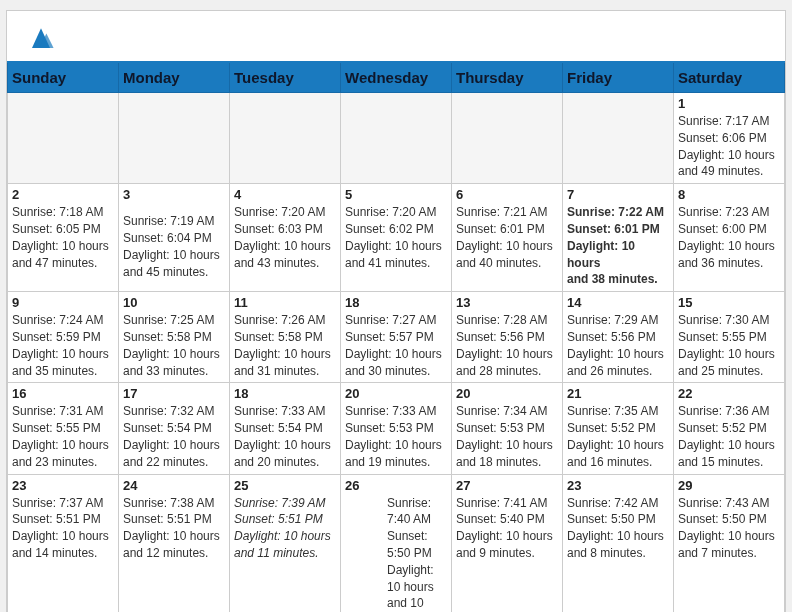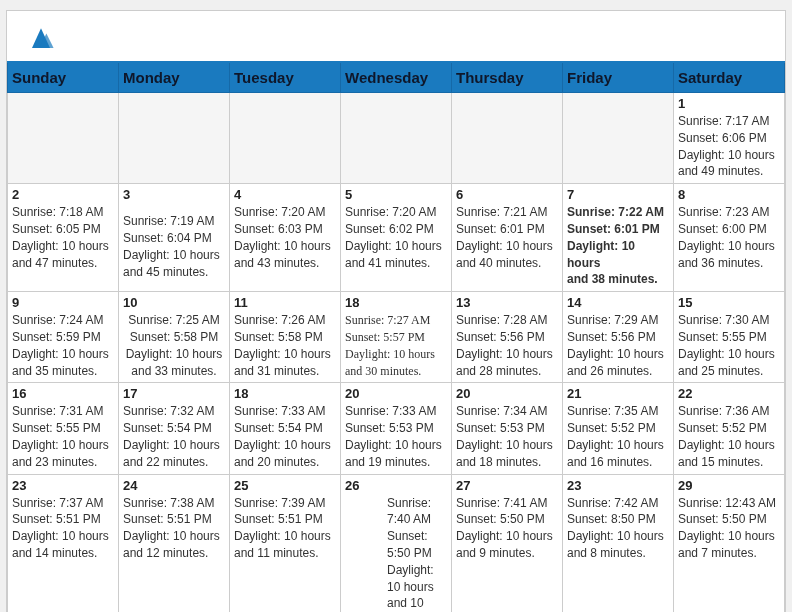--- a/index.html
+++ b/index.html
@@ -194,35 +194,35 @@
         <tr>
           <td>
             <span class="day-number">9</span>
             <div class="day-info" style="white-space: pre-line;">Sunrise: 7:24 AM
 Sunset: 5:59 PM
 Daylight: 10 hours
 and 35 minutes.</div>
           </td>
           <td>
             <span class="day-number">10</span>
-            <div class="day-info" style="white-space: pre-line; text-align: center;">Sunrise: 7:25 AM
+            <div class="day-info" style="white-space: pre-line;">Sunrise: 7:25 AM
 Sunset: 5:58 PM
 Daylight: 10 hours
 and 33 minutes.</div>
           </td>
           <td>
             <span class="day-number">11</span>
             <div class="day-info" style="white-space: pre-line;">Sunrise: 7:26 AM
 Sunset: 5:58 PM
 Daylight: 10 hours
 and 31 minutes.</div>
           </td>
           <td>
             <span class="day-number">18</span>
-            <div class="day-info" style="white-space: pre-line; font-family: Liberation Serif, serif;">Sunrise: 7:27 AM
+            <div class="day-info" style="white-space: pre-line;">Sunrise: 7:27 AM
 Sunset: 5:57 PM
 Daylight: 10 hours
 and 30 minutes.</div>
           </td>
           <td>
             <span class="day-number">13</span>
             <div class="day-info" style="white-space: pre-line;">Sunrise: 7:28 AM
 Sunset: 5:56 PM
 Daylight: 10 hours
 and 28 minutes.</div>
@@ -303,49 +303,49 @@
           </td>
           <td>
             <span class="day-number">24</span>
             <div class="day-info" style="white-space: pre-line;">Sunrise: 7:38 AM
 Sunset: 5:51 PM
 Daylight: 10 hours
 and 12 minutes.</div>
           </td>
           <td>
             <span class="day-number">25</span>
-            <div class="day-info" style="white-space: pre-line;">Sunrise: 7:39 AM
+            <div class="day-info" style="white-space: pre-line; font-style: italic;">Sunrise: 7:39 AM
 Sunset: 5:51 PM
 Daylight: 10 hours
 and 11 minutes.</div>
           </td>
           <td>
             <span class="day-number">26</span>
             <div class="day-info" style="white-space: pre-line; margin-left: 42px;">Sunrise: 7:40 AM
 Sunset: 5:50 PM
 Daylight: 10 hours
 and 10 minutes.</div>
           </td>
           <td>
             <span class="day-number">27</span>
             <div class="day-info" style="white-space: pre-line;">Sunrise: 7:41 AM
-Sunset: 5:50 PM
+Sunset: 5:40 PM
 Daylight: 10 hours
 and 9 minutes.</div>
           </td>
           <td>
             <span class="day-number">23</span>
             <div class="day-info" style="white-space: pre-line;">Sunrise: 7:42 AM
-Sunset: 8:50 PM
+Sunset: 5:50 PM
 Daylight: 10 hours
 and 8 minutes.</div>
           </td>
           <td>
             <span class="day-number">29</span>
-            <div class="day-info" style="white-space: pre-line;">Sunrise: 12:43 AM
+            <div class="day-info" style="white-space: pre-line;">Sunrise: 7:43 AM
 Sunset: 5:50 PM
 Daylight: 10 hours
 and 7 minutes.</div>
           </td>
         </tr>
         <tr>
           <td>
             <span class="day-number">30</span>
             <div class="day-info" style="white-space: pre-line;">Sunrise: 7:44 AM
 Sunset: 5:49 PM

